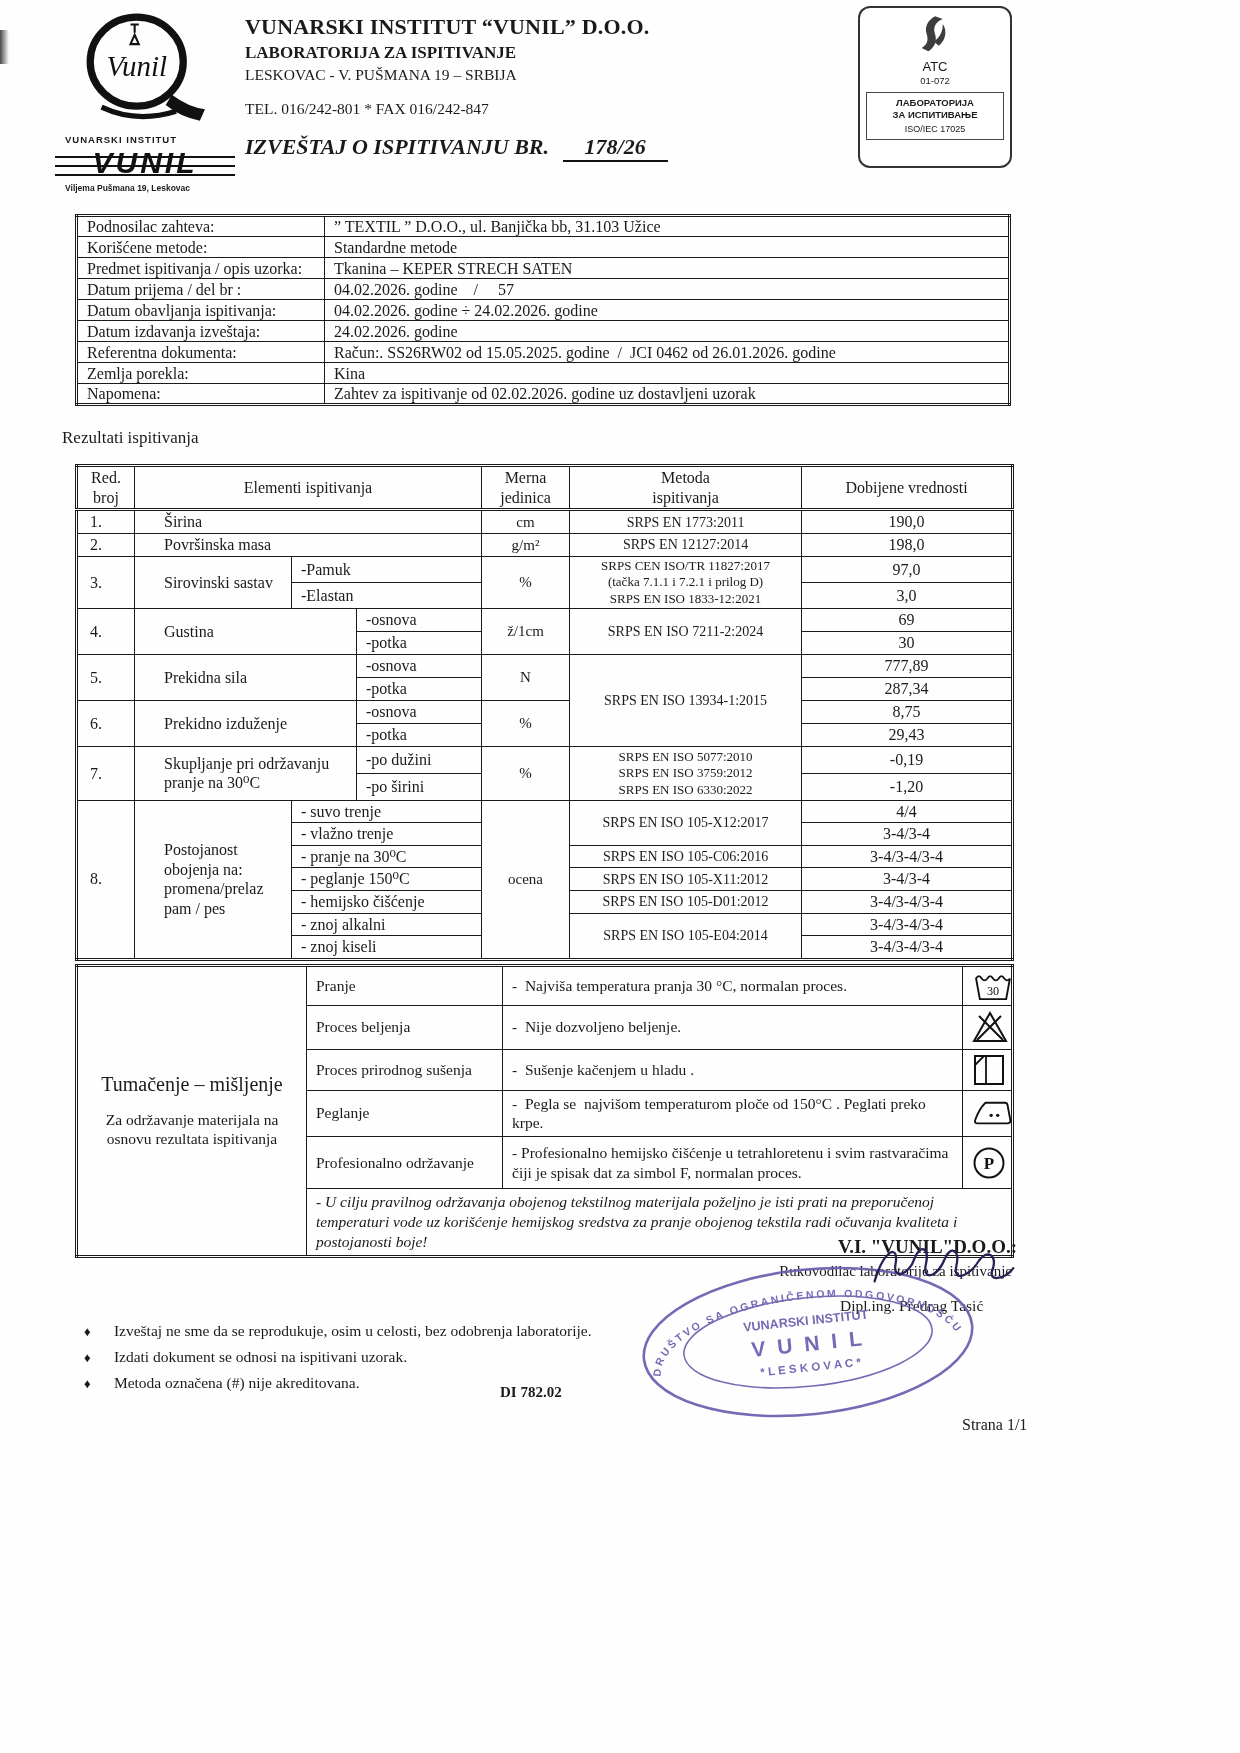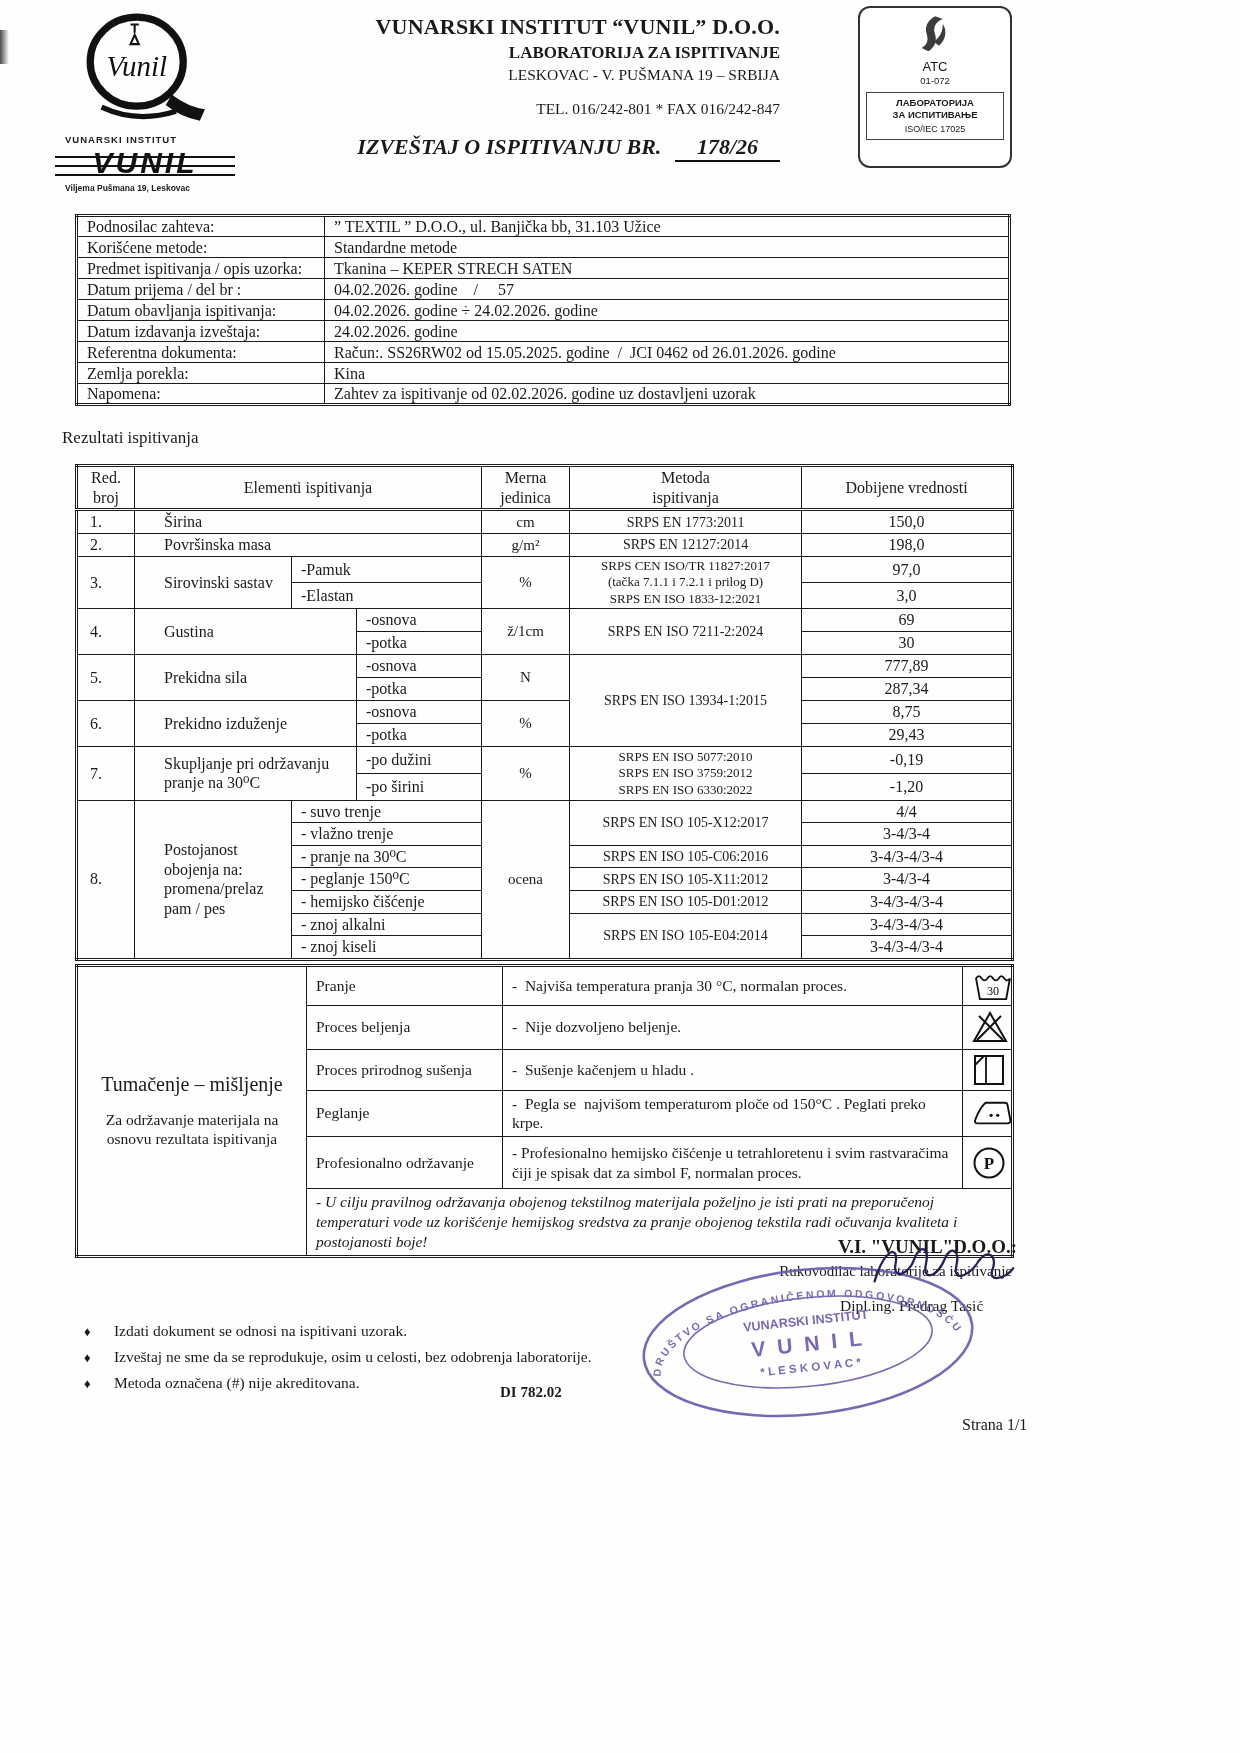--- a/index.html
+++ b/index.html
@@ -20,21 +20,21 @@
                 font-family:"Liberation Sans","DejaVu Sans",sans-serif; }
   .logo-mark { display:block; margin:0 auto; }
   .logo-inst { font-size:9.5px; font-weight:bold; letter-spacing:1px; margin-top:2px; text-align:left; padding-left:10px;}
   .logo-word-wrap { position:relative; display:block; height:36px; margin-top:1px; }
   .logo-word-wrap .stripe { position:absolute; left:0; right:0; height:2px; background:#111; }
   .logo-word-wrap .s1 { top:10px; } .logo-word-wrap .s2 { top:19px; } .logo-word-wrap .s3 { top:28px; }
   .logo-word { position:relative; font:italic 900 30px "Liberation Sans","DejaVu Sans",sans-serif;
                letter-spacing:3px; color:#111; z-index:1; }
   .logo-addr { font-size:8.5px; font-weight:bold; text-align:left; padding-left:10px; margin-top:1px;}
 
-  .header-center { margin-left:245px; width:535px; text-align:right; }
+  .header-center { margin-left:245px; width:535px; text-align:left; }
   .inst-name { font-size:22px; font-weight:bold; letter-spacing:.2px; }
   .lab-name  { font-size:17px; font-weight:bold; margin-top:3px; }
   .addr-line { font-size:15.5px; margin-top:3px; }
   .tel-line  { font-size:15.5px; margin-top:16px; }
   .report-line { margin-top:16px; font-size:22px; font-weight:bold; font-style:italic; }
   .report-num  { display:inline-block; padding:0 22px; border-bottom:2.5px solid #111; margin-left:8px; }
 
   .accred { position:absolute; left:858px; top:6px; width:154px; height:162px;
             border:2.5px solid #333; border-radius:12px; padding:6px 6px 5px; text-align:center;
             font-family:"Liberation Sans","DejaVu Sans",sans-serif; background:#fff; }
@@ -209,21 +209,21 @@
         <th>Dobijene vrednosti</th>
       </tr>
     </thead>
     <tbody>
 
       <tr>
         <td class="num">1.</td>
         <td class="nm" colspan="3">Širina</td>
         <td class="un">cm</td>
         <td class="mt">SRPS EN 1773:2011</td>
-        <td class="vl">150,0</td>
+        <td class="vl">190,0</td>
       </tr>
 
       <tr>
         <td class="num">2.</td>
         <td class="nm" colspan="3">Površinska masa</td>
         <td class="un">g/m²</td>
         <td class="mt">SRPS EN 12127:2014</td>
         <td class="vl">198,0</td>
       </tr>
 
@@ -430,25 +430,25 @@
   </svg>
 
   <svg class="signature" viewBox="0 0 160 80">
     <path d="M8 52 C 18 18, 34 12, 30 34 C 27 50, 44 46, 50 28 C 56 12, 66 16, 62 34 C 58 52, 74 48, 82 28
              C 88 14, 98 18, 94 36 C 90 54, 108 46, 118 30 C 126 18, 138 24, 132 40 C 127 53, 145 50, 154 38" fill="none" stroke="#252155" stroke-width="2.4" stroke-linecap="round"></path>
   </svg>
 
   <div class="notes">
     <div class="note-line">
       <span class="blt">♦</span>
-      <span>Izdati dokument se odnosi na ispitivani uzorak.</span>
+      <span>Izveštaj ne sme da se reprodukuje, osim u celosti, bez odobrenja laboratorije.</span>
     </div>
     <div class="note-line">
       <span class="blt">♦</span>
-      <span>Izveštaj ne sme da se reprodukuje, osim u celosti, bez odobrenja laboratorije.</span>
+      <span>Izdati dokument se odnosi na ispitivani uzorak.</span>
     </div>
     <div class="note-line">
       <span class="blt">♦</span>
       <span>Metoda označena (#) nije akreditovana.</span>
     </div>
   </div>
 
   <div class="doc-code">DI 782.02</div>
   <div class="page-num">Strana 1/1</div>
 </div>

